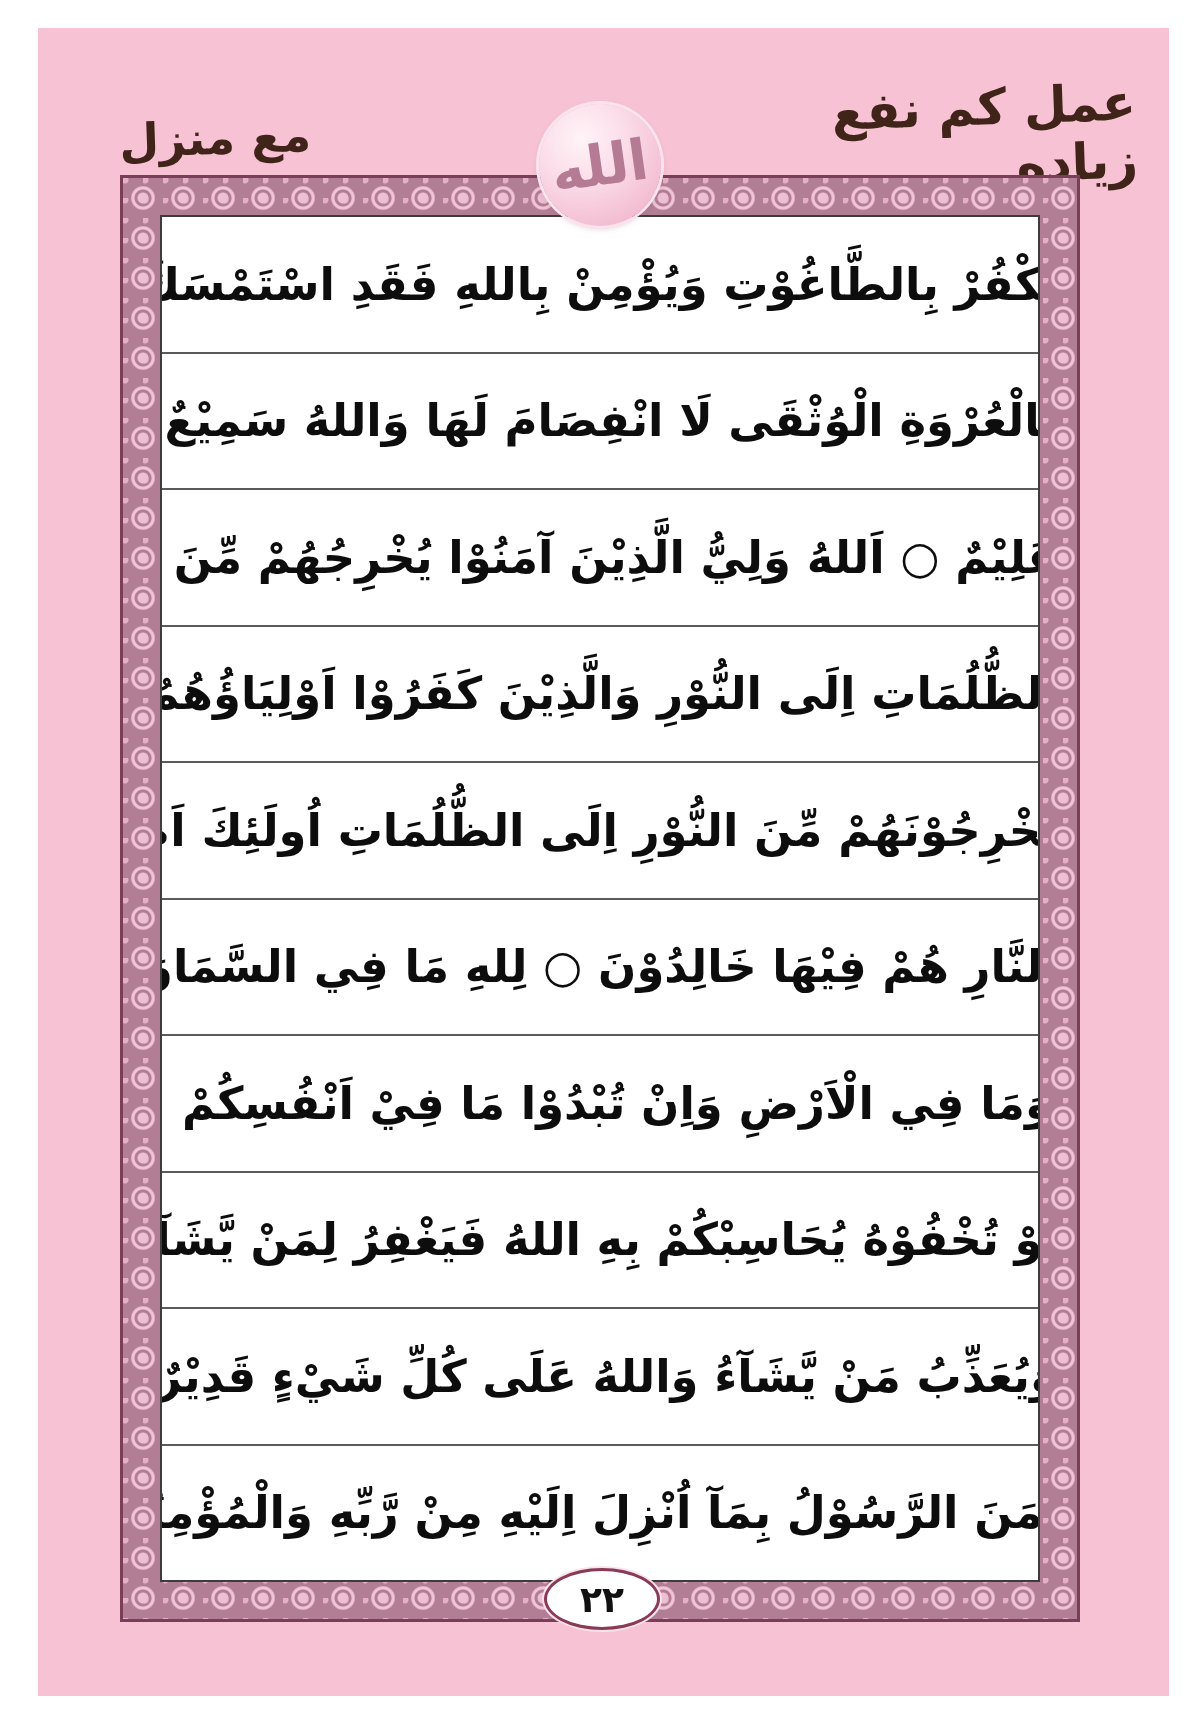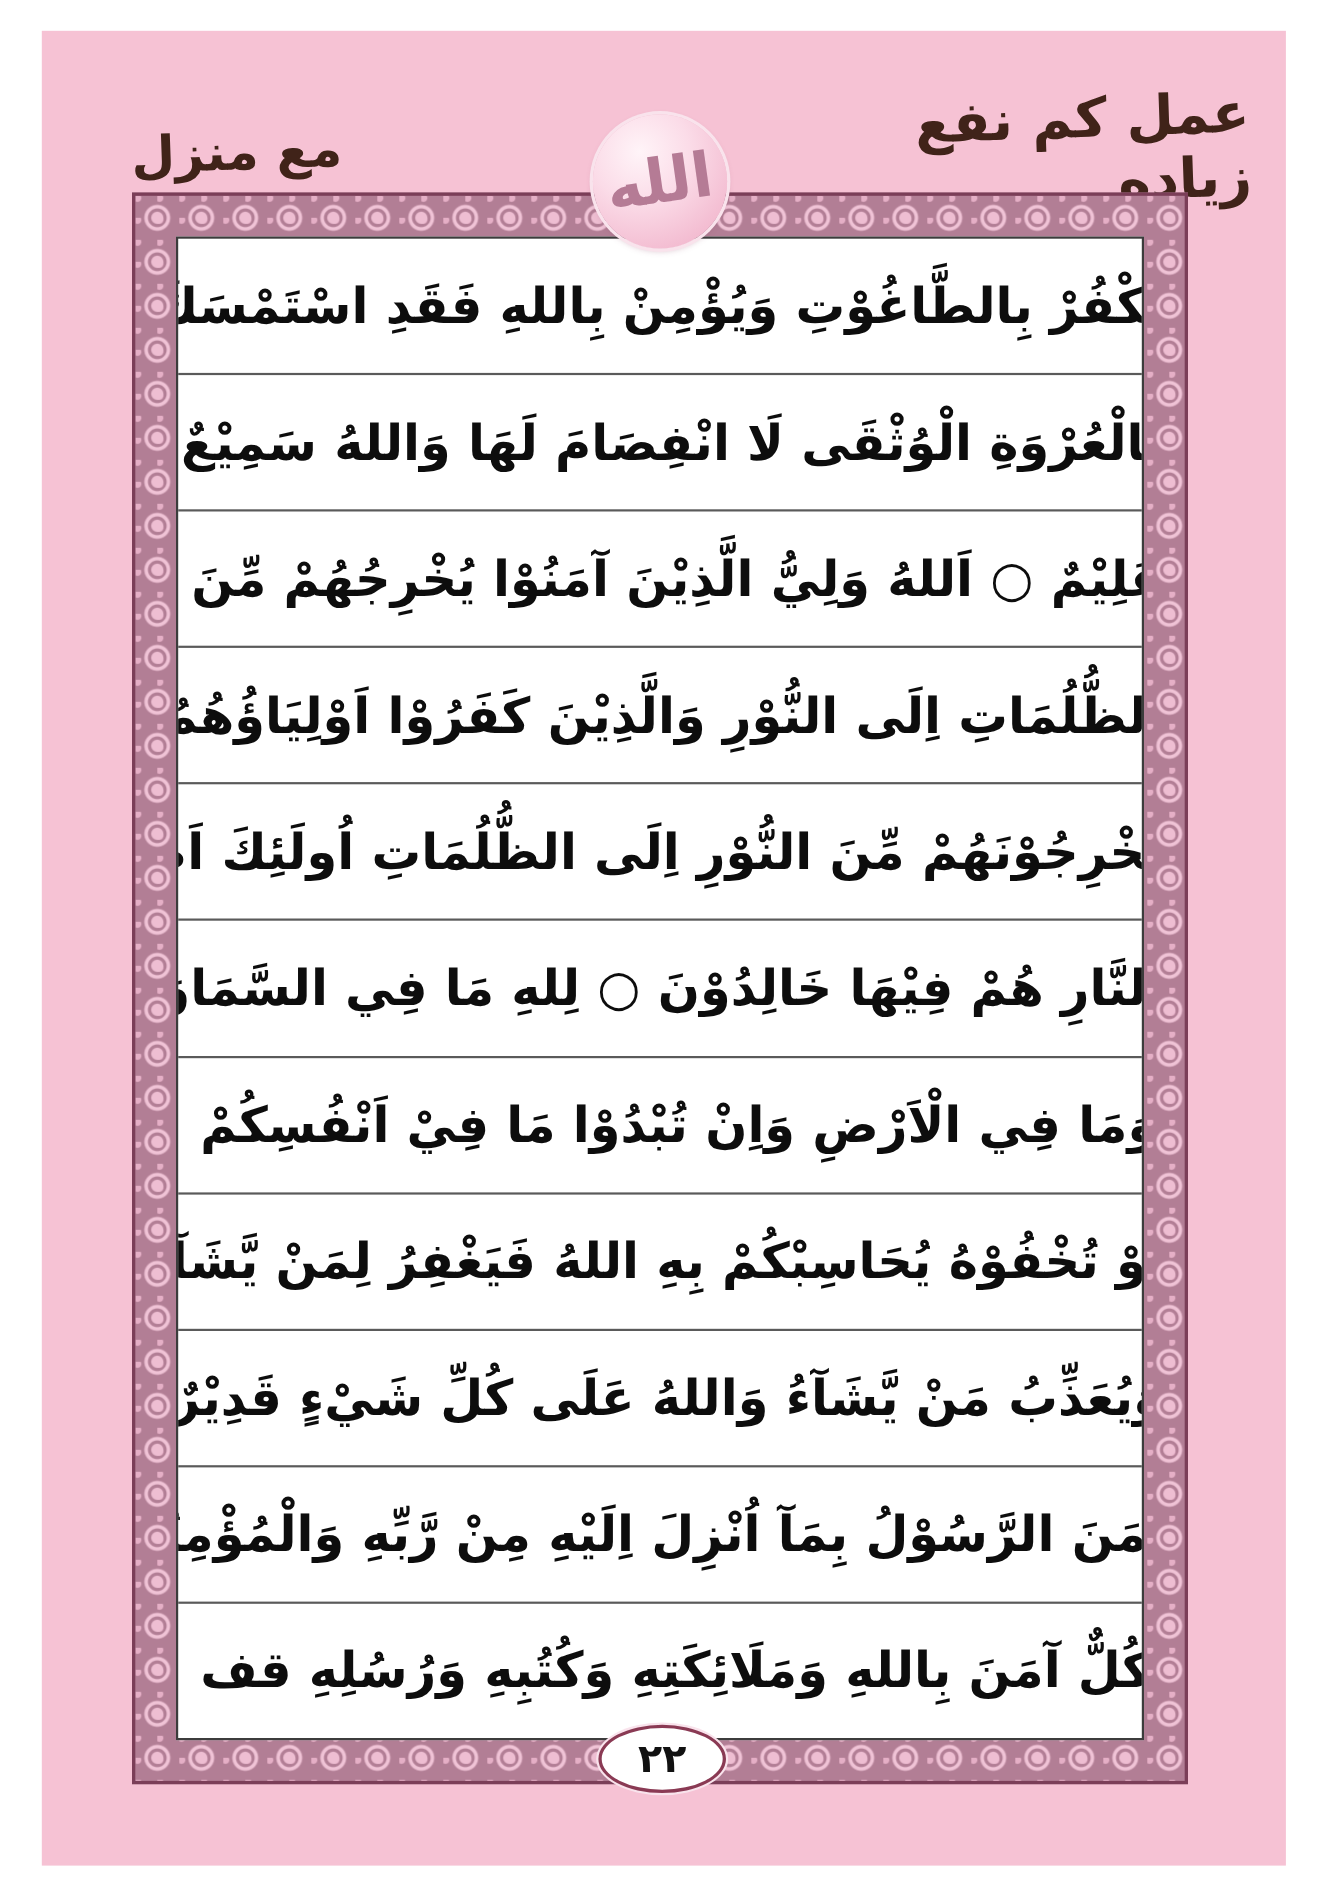--- a/index.html
+++ b/index.html
@@ -127,23 +127,20 @@
         </div>
       <div class="qline">
           <p>اَوْ تُخْفُوْهُ يُحَاسِبْكُمْ بِهِ اللهُ فَيَغْفِرُ لِمَنْ يَّشَآءُ</p>
         </div>
       <div class="qline">
           <p>وَيُعَذِّبُ مَنْ يَّشَآءُ وَاللهُ عَلَى كُلِّ شَيْءٍ قَدِيْرٌ ○</p>
         </div>
       <div class="qline">
           <p>آمَنَ الرَّسُوْلُ بِمَآ اُنْزِلَ اِلَيْهِ مِنْ رَّبِّهِ وَالْمُؤْمِنُوْنَ</p>
         </div>
-      <div class="qline">
-          <p>كُلٌّ آمَنَ بِاللهِ وَمَلَائِكَتِهِ وَكُتُبِهِ وَرُسُلِهِ قف</p>
-        </div>
     </div>
   </div>
 
   <div class="page-number-oval">
     <span>٢٢</span>
   </div>
 
 </div>
 
 </body></html>

